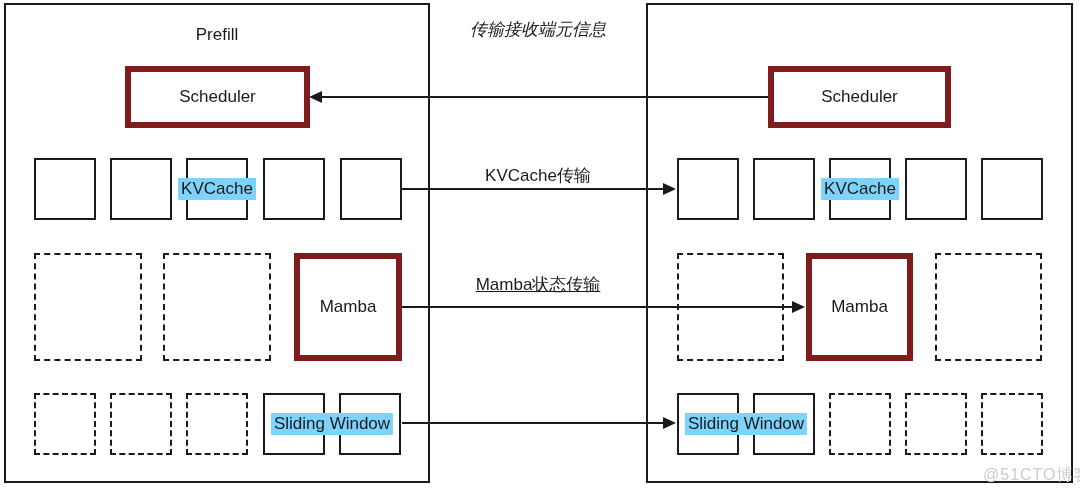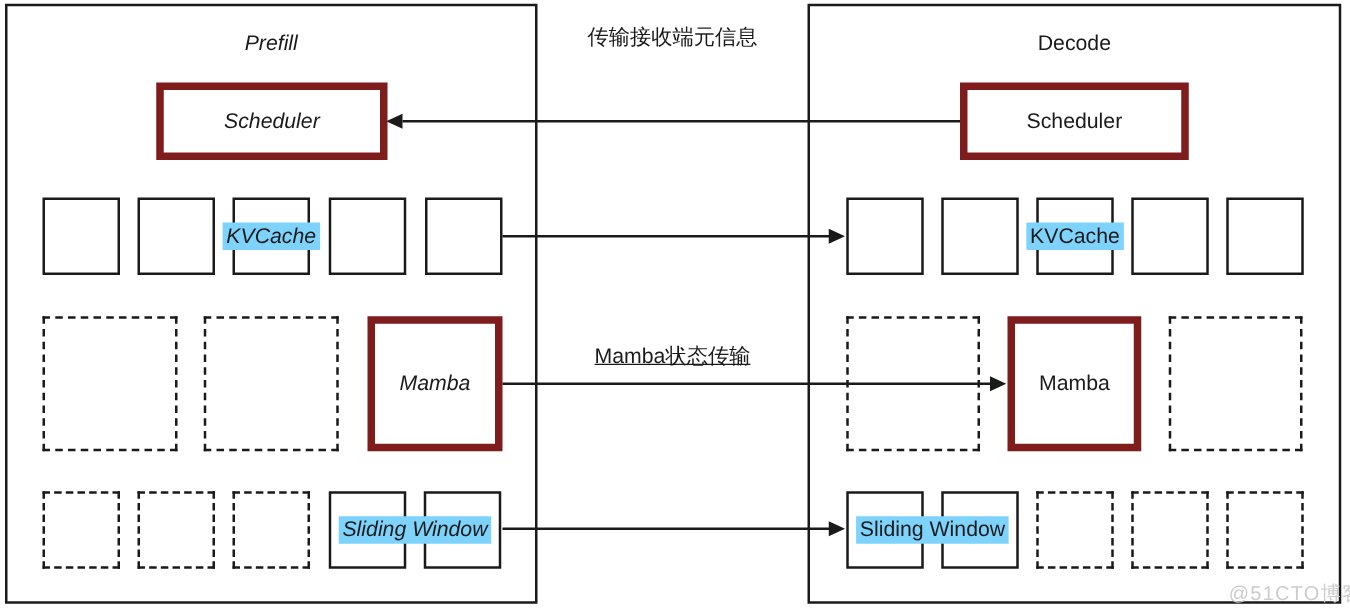--- a/index.html
+++ b/index.html
@@ -77,21 +77,21 @@
     position:absolute;left:983px;top:465px;
     font-size:16px;color:#cccccc;
     letter-spacing:1px;z-index:4;white-space:nowrap;
   }
 </style>
 </head>
 <body>
 
 <div class="canvas">
 
-  <section class="panel" style="left:4px;top:3px;width:426px;height:480px;font-style:italic;">
+  <section class="panel" style="left:4px;top:3px;width:426px;height:480px;">
     <div class="panel-title">Prefill</div>
 
     <div class="box" style="left:119px;top:61px;width:185px;height:62px;">
       <span>Scheduler</span>
     </div>
 
     <div class="sq" style="left:28px;top:153px;"></div>
     <div class="sq" style="left:104px;top:153px;"></div>
     <div class="sq" style="left:180px;top:153px;"></div>
     <div class="sq" style="left:257px;top:153px;"></div>
@@ -106,21 +106,20 @@
 
     <div class="sq dashed" style="left:28px;top:388px;"></div>
     <div class="sq dashed" style="left:104px;top:388px;"></div>
     <div class="sq dashed" style="left:180px;top:388px;"></div>
     <div class="sq" style="left:257px;top:388px;"></div>
     <div class="sq" style="left:333px;top:388px;"></div>
     <div class="overlay-label" style="left:326px;top:419px;">Sliding Window</div>
   </section>
 
   <section class="panel" style="left:646px;top:3px;width:427px;height:480px;">
-    <div class="panel-title">Decode</div>
 
     <div class="box" style="left:120px;top:61px;width:183px;height:62px;">
       <span>Scheduler</span>
     </div>
 
     <div class="sq" style="left:29px;top:153px;"></div>
     <div class="sq" style="left:105px;top:153px;"></div>
     <div class="sq" style="left:181px;top:153px;"></div>
     <div class="sq" style="left:257px;top:153px;"></div>
     <div class="sq" style="left:333px;top:153px;"></div>
@@ -153,23 +152,24 @@
   <div>
     <div class="arrow-line" style="left:402px;top:306px;width:391px;"></div>
     <div class="arrow-head right" style="left:792px;top:301px;"></div>
   </div>
 
   <div>
     <div class="arrow-line" style="left:402px;top:422px;width:262px;"></div>
     <div class="arrow-head right" style="left:663px;top:417px;"></div>
   </div>
 
-  <div class="mid-label" style="top:19px;">
+  <div class="mid-label" style="top:19px;font-style:italic;">
     <div class="ml-line">传输接收端元信息</div>
   </div>
 
+  <div class="mid-label" style="top:166px;">KVCache传输</div>
 
   <div class="mid-label" style="top:275px;text-decoration:underline;">Mamba状态传输</div>
 
 
   <div class="watermark">@51CTO博客</div>
 
 </div>
 
 </body></html>

